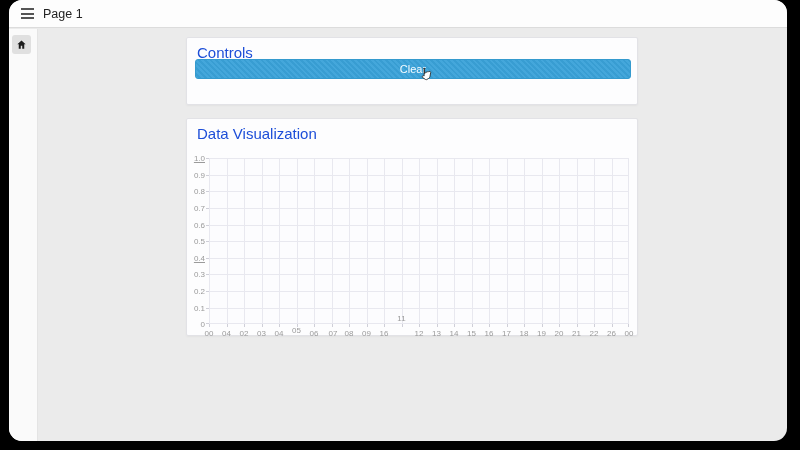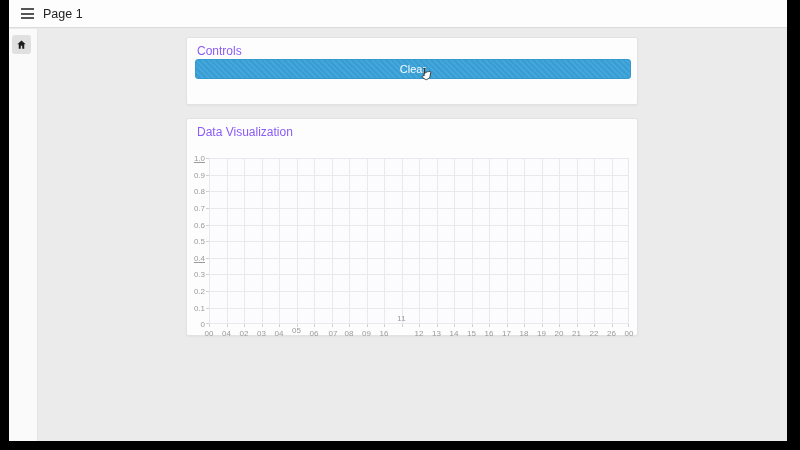--- a/index.html
+++ b/index.html
@@ -1,21 +1,21 @@
 <!DOCTYPE html>
 <html><head>
 <meta charset="utf-8">
 <style>
   * { margin: 0; padding: 0; box-sizing: border-box; }
   html, body { width: 800px; height: 450px; overflow: hidden; }
   body { font-family: "Liberation Sans", "DejaVu Sans", sans-serif; }
 
   .screen { position: relative; width: 800px; height: 450px; background: #000; overflow: hidden; }
 
-  .app { position: absolute; left: 9px; top: 0; width: 778px; height: 441px; background: #ebebeb; overflow: hidden; }
+  .app { position: absolute; left: 9px; top: 0; width: 778px; height: 441px; background: #ebebeb; overflow: hidden; border-radius: 13px; }
 
   
   .header { position: absolute; left: 0; top: 0; width: 100%; height: 28px;
             background: #fdfdfd; border-bottom: 1px solid #dcdcdc;
             display: flex; align-items: center; }
   .hamburger { position: absolute; left: 12px; top: 8px; width: 13px; height: 11px;
                display: flex; flex-direction: column; justify-content: space-between; cursor: pointer; }
   .hamburger span { display: block; width: 13px; height: 2px; background: #555; }
   .page-title { position: absolute; left: 34px; top: 7px; font-size: 12.5px; color: #222; }
 
@@ -24,21 +24,21 @@
              background: #fafafa; border-right: 1px solid #e4e4e4; }
   .home-btn { position: absolute; left: 3px; top: 6px; width: 19px; height: 19px;
               background: #e0e0e0; border-radius: 3px; display: flex;
               align-items: center; justify-content: center; cursor: pointer; }
   .home-btn svg { width: 11px; height: 11px; }
 
   
   .card { position: absolute; left: 177px; width: 452px; background: #fdfdfe;
           border: 1px solid #e2e2e6; border-radius: 2px;
           box-shadow: 0 1px 2px rgba(0,0,0,0.04); }
-  .card-title { position: absolute; left: 10px; top: 6px; font-size: 12px; color: #8b5cf6; }
+  .card-title { position: absolute; left: 10px; top: 6px; font-size: 15px; color: #1d4ed8; }
 
   .controls-card { top: 37px; height: 68px; }
   .clear-btn { position: absolute; left: 8px; top: 21px; width: 436px; height: 20px;
                background: #3aa2d9;
                background-image: repeating-linear-gradient(45deg, rgba(255,255,255,0.05) 0 2px, rgba(0,0,0,0.03) 2px 4px);
                border: 1px solid #349ace; border-radius: 3px; color: #f4fbff;
                font-size: 11px; font-family: "Liberation Sans", sans-serif;
                display: flex; align-items: center; justify-content: center; cursor: pointer; }
   .slider-row { position: absolute; left: 0; top: 46px; width: 452px; height: 16px; }
   .slider-label { position: absolute; left: 10px; top: 3px; font-size: 10px; color: #888; }

